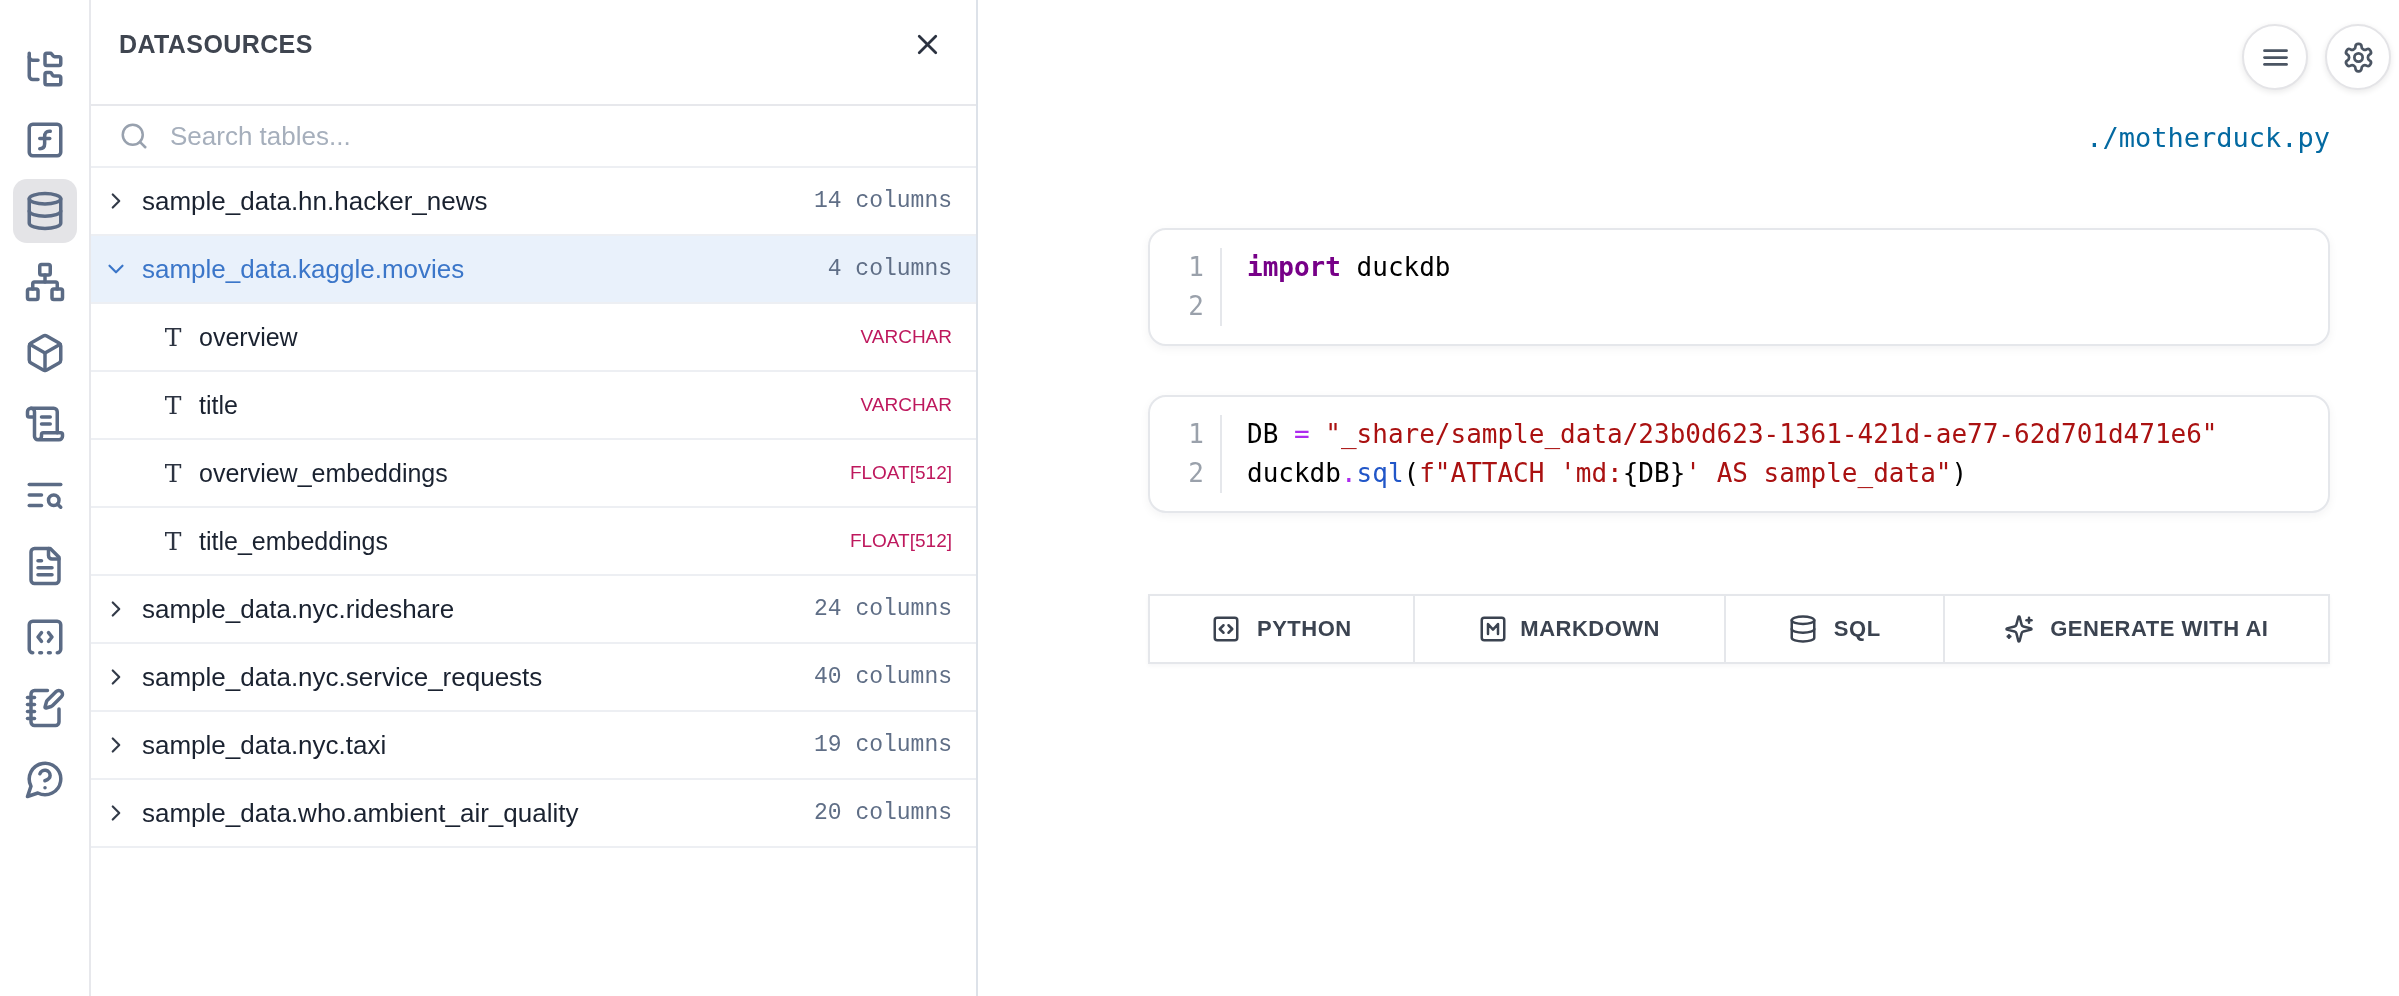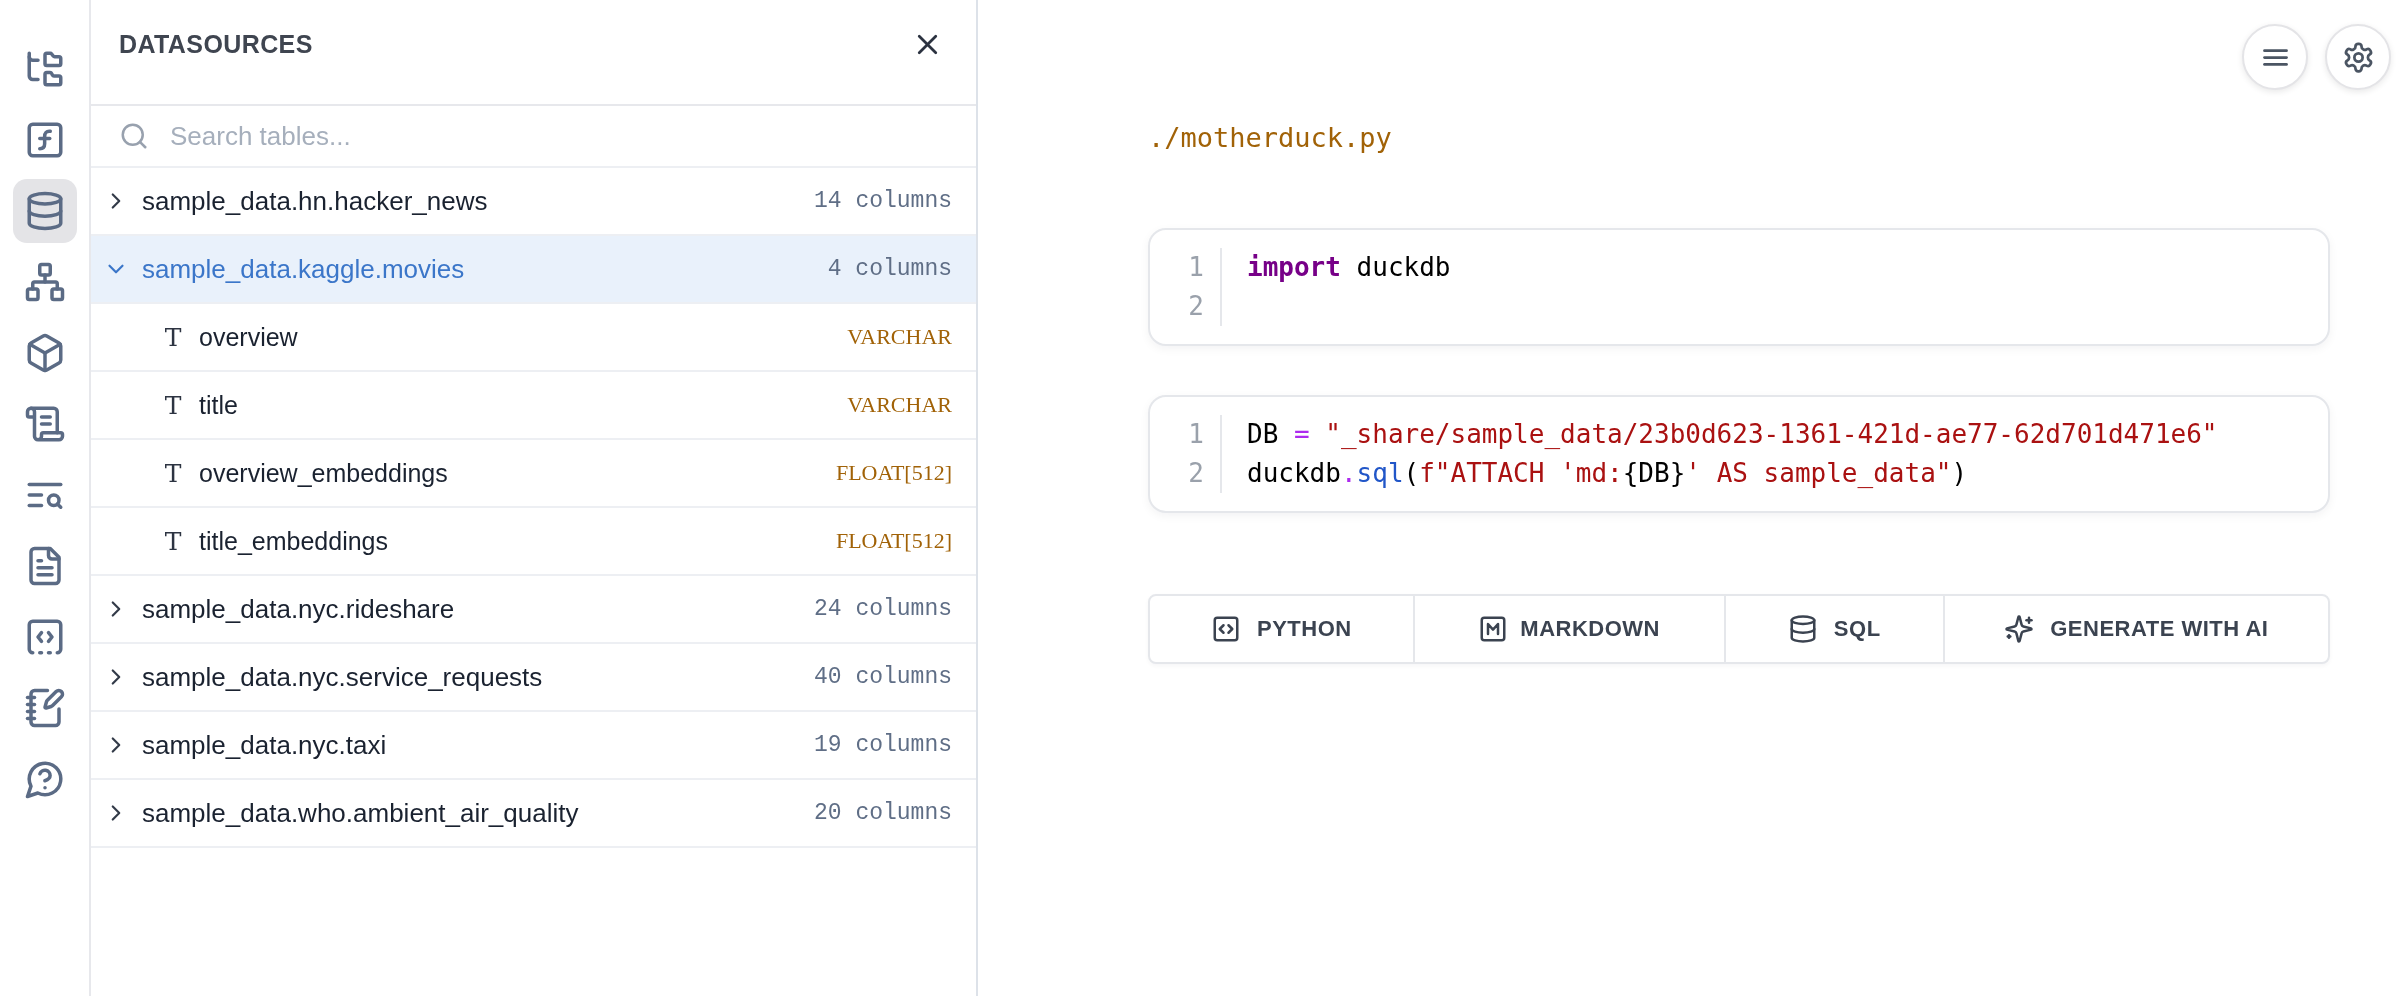--- a/index.html
+++ b/index.html
@@ -31,43 +31,43 @@
   .t-row { height:68px; display:flex; align-items:center; padding:0 24px 0 12px; border-bottom:2px solid #edeff3; cursor:pointer; }
   .t-row .chev { width:26px; height:26px; color:#333b49; margin-right:13px; flex:none; }
   .t-name { font-size:26px; color:#1a2230; }
   .t-count { margin-left:auto; font-size:23px; color:#5f6e86;font-family:Liberation Mono, monospace; }
   .t-row.selected { background:var(--selected-bg,#e9f1fb); }
   .t-row.selected .t-name, .t-row.selected .chev { color:var(--accent,#3b76c9); }
 
   .c-row { height:68px; display:flex; align-items:center; padding:0 24px 0 68px; border-bottom:2px solid #edeff3; cursor:pointer; }
   .c-type-icon { font-family:"DejaVu Serif", serif; font-size:25px; color:#2d3442; width:28px; margin-right:12px; text-align:center; flex:none; }
   .c-name { font-size:25px; color:#1a2230; }
-  .c-type { margin-left:auto; font-size:22px; color:#a16207;font-family:Liberation Serif, serif; }
+  .c-type { margin-left:auto; font-size:19px; color:#be185d; }
 
   
   .main { flex:1; position:relative; }
   .actions { position:absolute; top:24px; right:8px; display:flex; gap:17px; }
   .action-btn { width:66px; height:66px; border-radius:50%; background:#fff; border:2px solid #e4e4e7; box-shadow:0 2px 6px rgba(0,0,0,.09); display:flex; align-items:center; justify-content:center; color:#4b5563; cursor:pointer; }
   .action-btn svg { width:33px; height:33px; }
 
   .notebook { width:1182px; margin-left:170px; }
-  .filename { margin-top:122px; height:32px; line-height:32px; text-align:left; font-family:"DejaVu Sans Mono", monospace; font-size:27px; color:#a16207; }
+  .filename { margin-top:122px; height:32px; line-height:32px; text-align:right; font-family:"DejaVu Sans Mono", monospace; font-size:27px; color:#0369a1; }
 
   .cell { margin-top:74px; border:2px solid #e5e7eb; border-radius:18px; box-shadow:0 3px 10px rgba(15,23,42,.05); display:flex; padding:18px 0; background:#fff; }
   .cell + .cell { margin-top:49px; }
   .gutter { width:72px; flex:none; text-align:right; padding-right:16px; border-right:2px solid #e5e7eb; color:#9aa1ab; }
   .gutter div, .codelines div { height:39px; line-height:39px; font-family:"DejaVu Sans Mono", monospace; font-size:26px; white-space:pre; }
   .codelines { padding-left:25px; }
   .tok-kw { color:var(--kw,#770088); font-weight:bold; }
   .tok-op { color:var(--op,#ad2bee); }
   .tok-str { color:var(--str,#aa1111); }
   .tok-fn { color:var(--fn,#2156c8); }
   .tok-pl { color:#000; }
 
-  .add-bar { margin-top:81px; height:70px; display:flex; border:2px solid #e5e7eb; border-radius:8px; background:#fff; box-shadow:0 2px 4px rgba(15,23,42,.04); }
+  .add-bar { margin-top:81px; height:70px; display:flex; border:2px solid #e5e7eb; border-radius:0; background:#fff; box-shadow:0 2px 4px rgba(15,23,42,.04); }
   .add-btn { display:flex; align-items:center; justify-content:center; gap:16px; border:none; background:none; border-left:2px solid #e5e7eb; color:#3b4350; font-size:22px; font-weight:bold; letter-spacing:.5px; font-family:inherit; cursor:pointer; }
   .add-btn:first-child { border-left:none; }
   .add-btn svg { width:30px; height:30px; flex:none; }
   .add-btn:nth-child(1){ width:22.3%; } .add-btn:nth-child(2){ width:26.4%;gap:12px; }
   .add-btn:nth-child(3){ width:18.6%; } .add-btn:nth-child(4){ width:32.7%; }
 </style>
 </head>
 <body>
 
 <div class="app">

